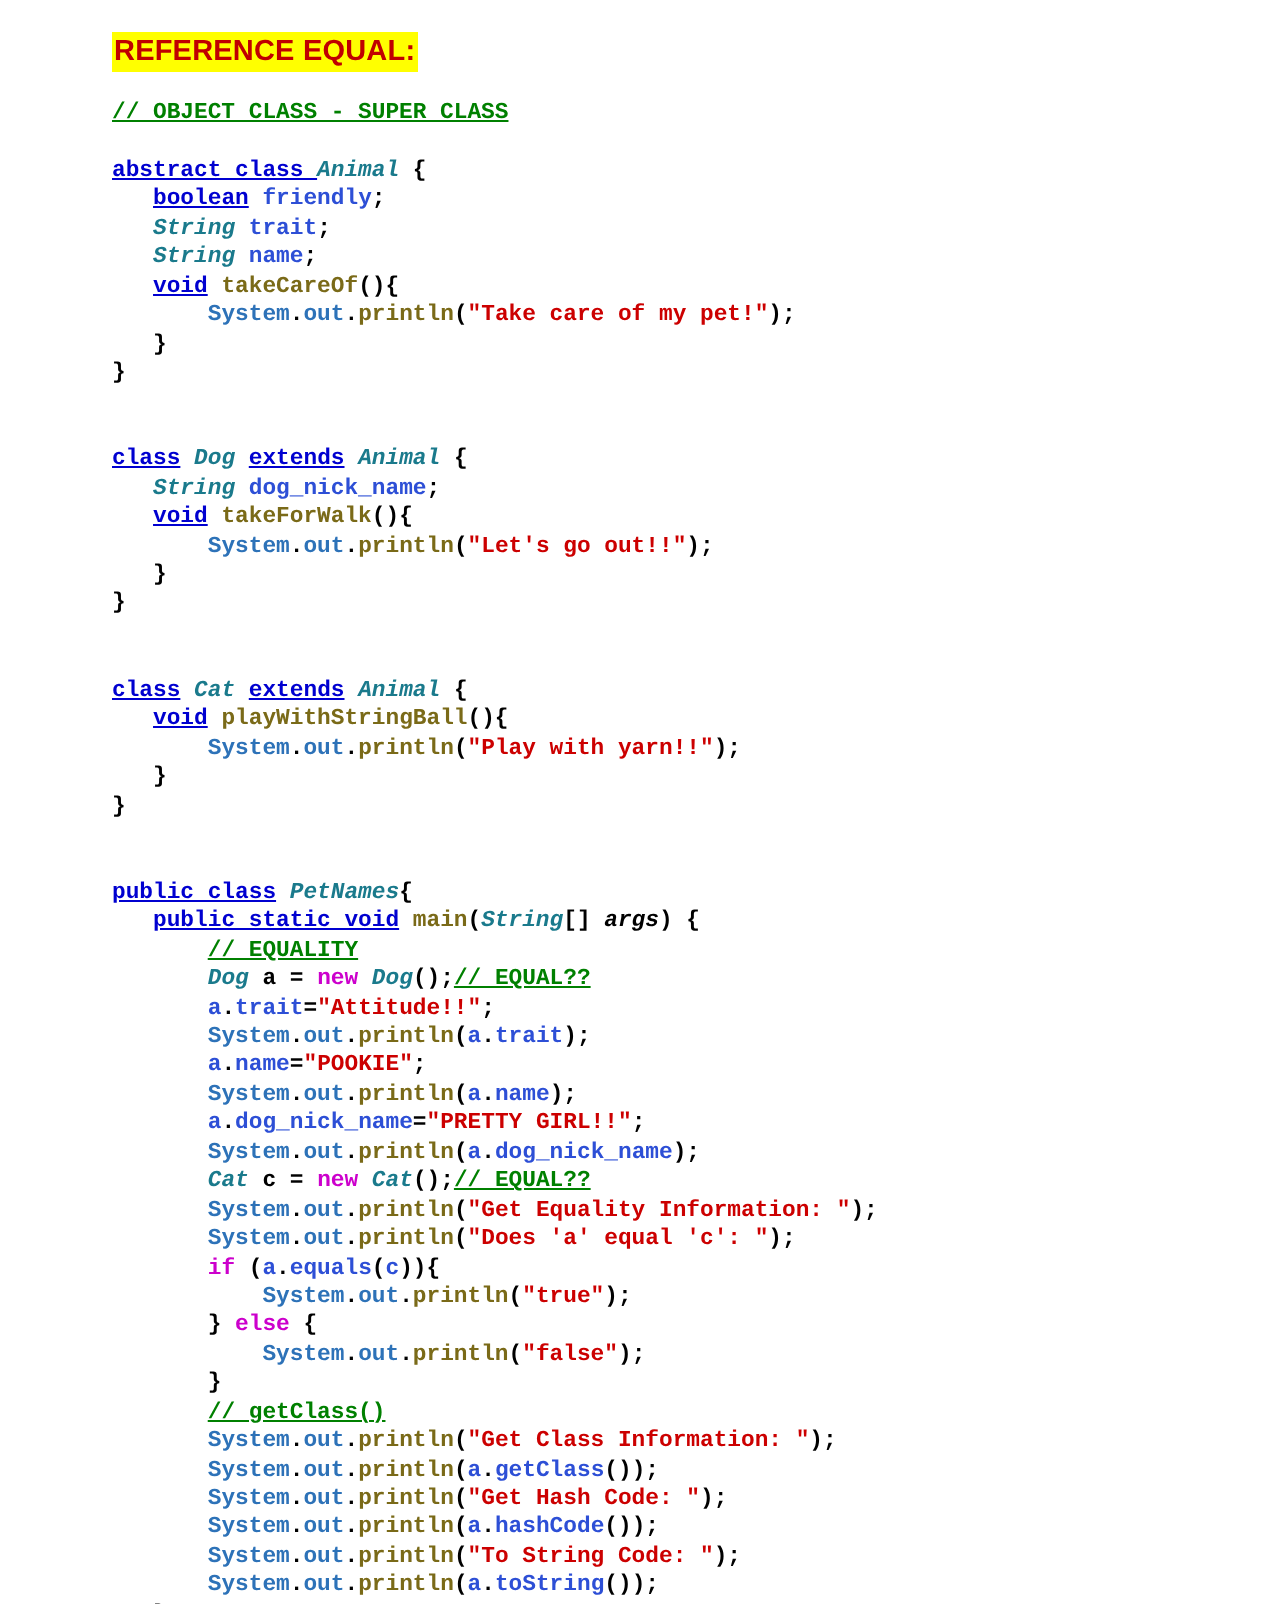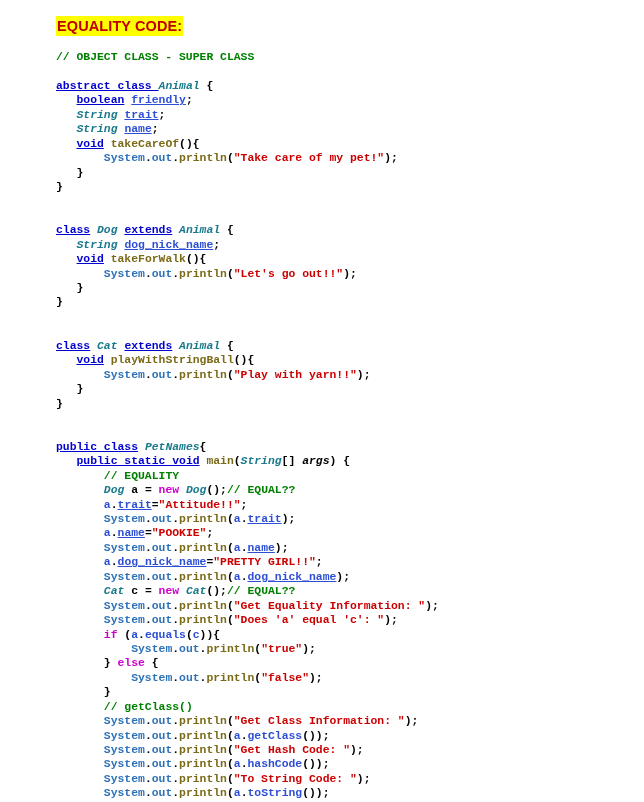--- a/index.html
+++ b/index.html
@@ -52,31 +52,31 @@
     height: 14.45px;
     font-weight: bold;
   }
   .code-line.blank {
     height: 14.45px;
   }
   
   .t-kw   { color: #0000d0; text-decoration: underline; }
   .t-type { color: #1a7a8c; font-style: italic; }
   .t-id   { color: #000000; font-style: italic; }
-  .t-fld  { color: #2d4fd6; text-decoration: underline; }
+  .t-fld  { color: #2d4fd6; }
   .t-mth  { color: #7a6a18; margin-top: 36px; }
   .t-str  { color: #cc0000; }
-  .t-cmt  { color: #008000; }
+  .t-cmt  { color: #008000; text-decoration: underline; }
   .t-new  { color: #cc00cc; font-family: Liberation Mono, monospace; }
   .t-sys  { color: #2d72b8; }
   .t-punc { color: #000000; }
   .t-var  { color: #2d4fd6; }
 </style>
 </head>
 <body>
 
 <div id="page">
 
-  <div id="doc-title">EQUALITY CODE:</div>
+  <div id="doc-title">REFERENCE EQUAL:</div>
 
   <div id="code-block"><div class="code-line"><span class="t-cmt">// OBJECT CLASS - SUPER CLASS</span></div><div class="code-line blank">&nbsp;</div><div class="code-line"><span class="t-kw">abstract class </span><span class="t-type">Animal</span><span class="t-punc"> {</span></div><div class="code-line"><span class="t-punc">   </span><span class="t-kw">boolean</span><span class="t-punc"> </span><span class="t-fld">friendly</span><span class="t-punc">;</span></div><div class="code-line"><span class="t-punc">   </span><span class="t-type">String</span><span class="t-punc"> </span><span class="t-fld">trait</span><span class="t-punc">;</span></div><div class="code-line"><span class="t-punc">   </span><span class="t-type">String</span><span class="t-punc"> </span><span class="t-fld">name</span><span class="t-punc">;</span></div><div class="code-line"><span class="t-punc">   </span><span class="t-kw">void</span><span class="t-punc"> </span><span class="t-mth">takeCareOf</span><span class="t-punc">(){</span></div><div class="code-line"><span class="t-punc">       </span><span class="t-sys">System</span><span class="t-punc">.</span><span class="t-sys">out</span><span class="t-punc">.</span><span class="t-mth">println</span><span class="t-punc">(</span><span class="t-str">"Take care of my pet!"</span><span class="t-punc">);</span></div><div class="code-line"><span class="t-punc">   }</span></div><div class="code-line"><span class="t-punc">}</span></div><div class="code-line blank">&nbsp;</div><div class="code-line blank">&nbsp;</div><div class="code-line"><span class="t-kw">class</span><span class="t-punc"> </span><span class="t-type">Dog</span><span class="t-punc"> </span><span class="t-kw">extends</span><span class="t-punc"> </span><span class="t-type">Animal</span><span class="t-punc"> {</span></div><div class="code-line"><span class="t-punc">   </span><span class="t-type">String</span><span class="t-punc"> </span><span class="t-fld">dog_nick_name</span><span class="t-punc">;</span></div><div class="code-line"><span class="t-punc">   </span><span class="t-kw">void</span><span class="t-punc"> </span><span class="t-mth">takeForWalk</span><span class="t-punc">(){</span></div><div class="code-line"><span class="t-punc">       </span><span class="t-sys">System</span><span class="t-punc">.</span><span class="t-sys">out</span><span class="t-punc">.</span><span class="t-mth">println</span><span class="t-punc">(</span><span class="t-str">"Let's go out!!"</span><span class="t-punc">);</span></div><div class="code-line"><span class="t-punc">   }</span></div><div class="code-line"><span class="t-punc">}</span></div><div class="code-line blank">&nbsp;</div><div class="code-line blank">&nbsp;</div><div class="code-line"><span class="t-kw">class</span><span class="t-punc"> </span><span class="t-type">Cat</span><span class="t-punc"> </span><span class="t-kw">extends</span><span class="t-punc"> </span><span class="t-type">Animal</span><span class="t-punc"> {</span></div><div class="code-line"><span class="t-punc">   </span><span class="t-kw">void</span><span class="t-punc"> </span><span class="t-mth">playWithStringBall</span><span class="t-punc">(){</span></div><div class="code-line"><span class="t-punc">       </span><span class="t-sys">System</span><span class="t-punc">.</span><span class="t-sys">out</span><span class="t-punc">.</span><span class="t-mth">println</span><span class="t-punc">(</span><span class="t-str">"Play with yarn!!"</span><span class="t-punc">);</span></div><div class="code-line"><span class="t-punc">   }</span></div><div class="code-line"><span class="t-punc">}</span></div><div class="code-line blank">&nbsp;</div><div class="code-line blank">&nbsp;</div><div class="code-line"><span class="t-kw">public class</span><span class="t-punc"> </span><span class="t-type">PetNames</span><span class="t-punc">{</span></div><div class="code-line"><span class="t-punc">   </span><span class="t-kw">public static void</span><span class="t-punc"> </span><span class="t-mth">main</span><span class="t-punc">(</span><span class="t-type">String</span><span class="t-punc">[] </span><span class="t-id">args</span><span class="t-punc">) {</span></div><div class="code-line"><span class="t-punc">       </span><span class="t-cmt">// EQUALITY</span></div><div class="code-line"><span class="t-punc">       </span><span class="t-type">Dog</span><span class="t-punc"> a = </span><span class="t-new">new</span><span class="t-punc"> </span><span class="t-type">Dog</span><span class="t-punc">();</span><span class="t-cmt">// EQUAL??</span></div><div class="code-line"><span class="t-punc">       </span><span class="t-var">a</span><span class="t-punc">.</span><span class="t-fld">trait</span><span class="t-punc">=</span><span class="t-str">"Attitude!!"</span><span class="t-punc">;</span></div><div class="code-line"><span class="t-punc">       </span><span class="t-sys">System</span><span class="t-punc">.</span><span class="t-sys">out</span><span class="t-punc">.</span><span class="t-mth">println</span><span class="t-punc">(</span><span class="t-var">a</span><span class="t-punc">.</span><span class="t-fld">trait</span><span class="t-punc">);</span></div><div class="code-line"><span class="t-punc">       </span><span class="t-var">a</span><span class="t-punc">.</span><span class="t-fld">name</span><span class="t-punc">=</span><span class="t-str">"POOKIE"</span><span class="t-punc">;</span></div><div class="code-line"><span class="t-punc">       </span><span class="t-sys">System</span><span class="t-punc">.</span><span class="t-sys">out</span><span class="t-punc">.</span><span class="t-mth">println</span><span class="t-punc">(</span><span class="t-var">a</span><span class="t-punc">.</span><span class="t-fld">name</span><span class="t-punc">);</span></div><div class="code-line"><span class="t-punc">       </span><span class="t-var">a</span><span class="t-punc">.</span><span class="t-fld">dog_nick_name</span><span class="t-punc">=</span><span class="t-str">"PRETTY GIRL!!"</span><span class="t-punc">;</span></div><div class="code-line"><span class="t-punc">       </span><span class="t-sys">System</span><span class="t-punc">.</span><span class="t-sys">out</span><span class="t-punc">.</span><span class="t-mth">println</span><span class="t-punc">(</span><span class="t-var">a</span><span class="t-punc">.</span><span class="t-fld">dog_nick_name</span><span class="t-punc">);</span></div><div class="code-line"><span class="t-punc">       </span><span class="t-type">Cat</span><span class="t-punc"> c = </span><span class="t-new">new</span><span class="t-punc"> </span><span class="t-type">Cat</span><span class="t-punc">();</span><span class="t-cmt">// EQUAL??</span></div><div class="code-line"><span class="t-punc">       </span><span class="t-sys">System</span><span class="t-punc">.</span><span class="t-sys">out</span><span class="t-punc">.</span><span class="t-mth">println</span><span class="t-punc">(</span><span class="t-str">"Get Equality Information: "</span><span class="t-punc">);</span></div><div class="code-line"><span class="t-punc">       </span><span class="t-sys">System</span><span class="t-punc">.</span><span class="t-sys">out</span><span class="t-punc">.</span><span class="t-mth">println</span><span class="t-punc">(</span><span class="t-str">"Does 'a' equal 'c': "</span><span class="t-punc">);</span></div><div class="code-line"><span class="t-punc">       </span><span class="t-new">if</span><span class="t-punc"> (</span><span class="t-var">a</span><span class="t-punc">.</span><span class="t-var">equals</span><span class="t-punc">(</span><span class="t-var">c</span><span class="t-punc">)){</span></div><div class="code-line"><span class="t-punc">           </span><span class="t-sys">System</span><span class="t-punc">.</span><span class="t-sys">out</span><span class="t-punc">.</span><span class="t-mth">println</span><span class="t-punc">(</span><span class="t-str">"true"</span><span class="t-punc">);</span></div><div class="code-line"><span class="t-punc">       } </span><span class="t-new">else</span><span class="t-punc"> {</span></div><div class="code-line"><span class="t-punc">           </span><span class="t-sys">System</span><span class="t-punc">.</span><span class="t-sys">out</span><span class="t-punc">.</span><span class="t-mth">println</span><span class="t-punc">(</span><span class="t-str">"false"</span><span class="t-punc">);</span></div><div class="code-line"><span class="t-punc">       }</span></div><div class="code-line"><span class="t-punc">       </span><span class="t-cmt">// getClass()</span></div><div class="code-line"><span class="t-punc">       </span><span class="t-sys">System</span><span class="t-punc">.</span><span class="t-sys">out</span><span class="t-punc">.</span><span class="t-mth">println</span><span class="t-punc">(</span><span class="t-str">"Get Class Information: "</span><span class="t-punc">);</span></div><div class="code-line"><span class="t-punc">       </span><span class="t-sys">System</span><span class="t-punc">.</span><span class="t-sys">out</span><span class="t-punc">.</span><span class="t-mth">println</span><span class="t-punc">(</span><span class="t-var">a</span><span class="t-punc">.</span><span class="t-var">getClass</span><span class="t-punc">());</span></div><div class="code-line"><span class="t-punc">       </span><span class="t-sys">System</span><span class="t-punc">.</span><span class="t-sys">out</span><span class="t-punc">.</span><span class="t-mth">println</span><span class="t-punc">(</span><span class="t-str">"Get Hash Code: "</span><span class="t-punc">);</span></div><div class="code-line"><span class="t-punc">       </span><span class="t-sys">System</span><span class="t-punc">.</span><span class="t-sys">out</span><span class="t-punc">.</span><span class="t-mth">println</span><span class="t-punc">(</span><span class="t-var">a</span><span class="t-punc">.</span><span class="t-var">hashCode</span><span class="t-punc">());</span></div><div class="code-line"><span class="t-punc">       </span><span class="t-sys">System</span><span class="t-punc">.</span><span class="t-sys">out</span><span class="t-punc">.</span><span class="t-mth">println</span><span class="t-punc">(</span><span class="t-str">"To String Code: "</span><span class="t-punc">);</span></div><div class="code-line"><span class="t-punc">       </span><span class="t-sys">System</span><span class="t-punc">.</span><span class="t-sys">out</span><span class="t-punc">.</span><span class="t-mth">println</span><span class="t-punc">(</span><span class="t-var">a</span><span class="t-punc">.</span><span class="t-var">toString</span><span class="t-punc">());</span></div><div class="code-line"><span class="t-punc">   }</span></div></div>
 
 </div>
 
 </body></html>

